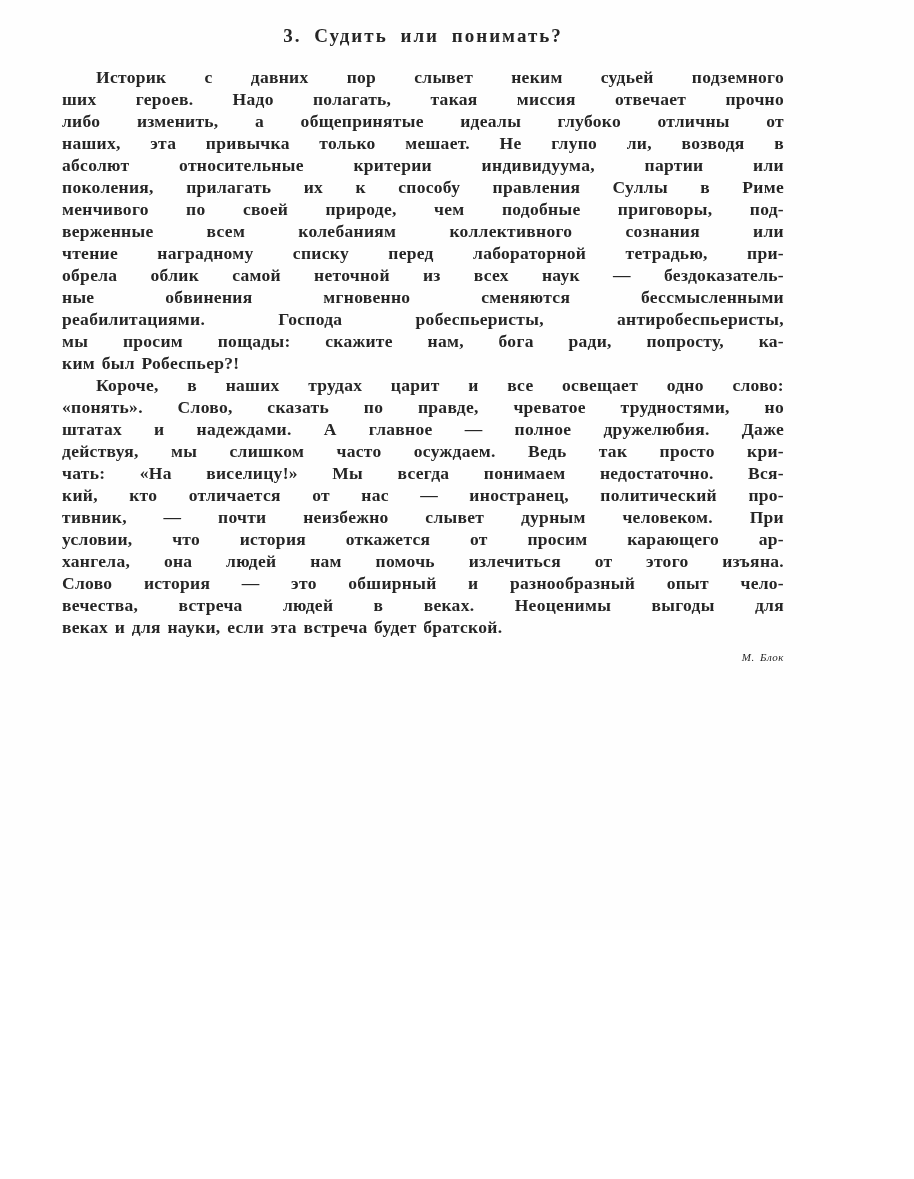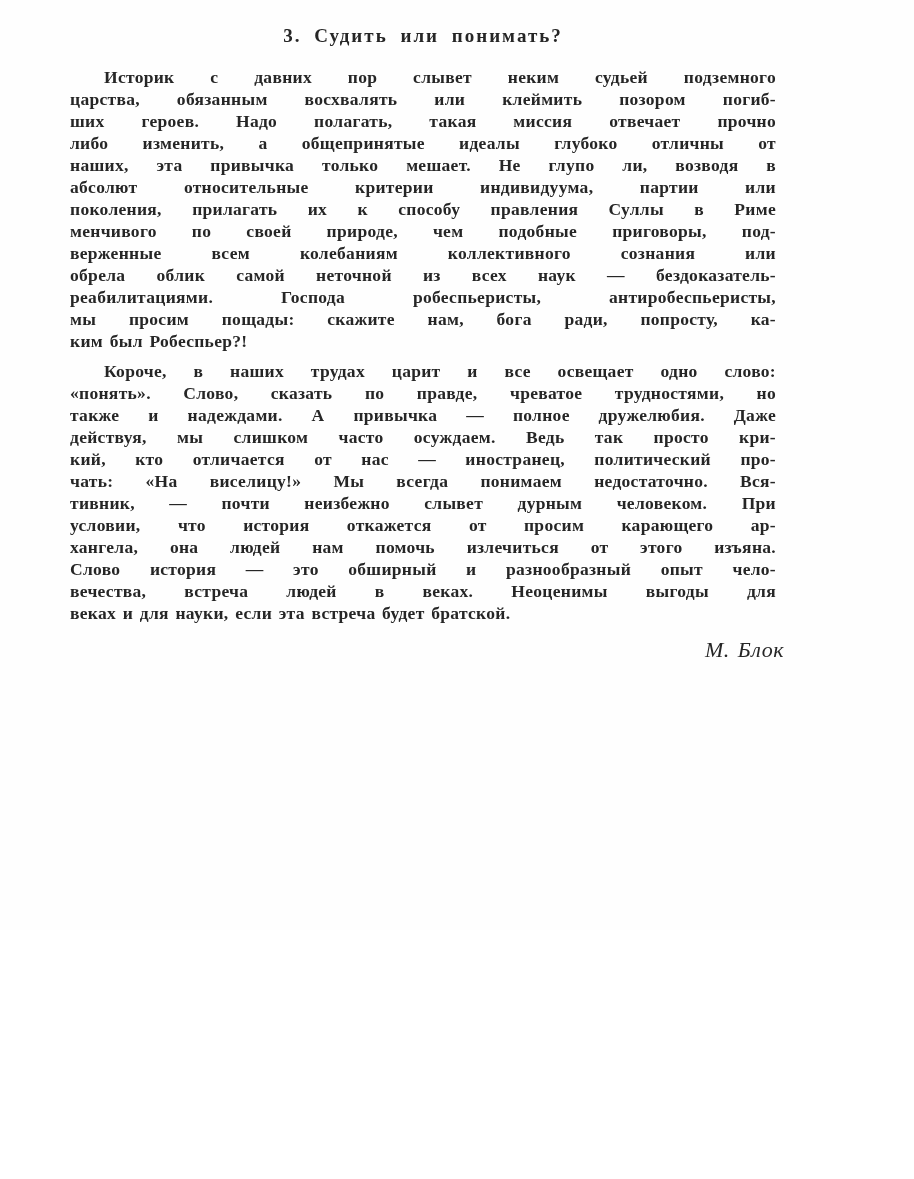--- a/index.html
+++ b/index.html
@@ -25,21 +25,21 @@
   .title {
     margin: 0 0 18px 0;
     text-align: center;
     font-size: 19px;
     font-weight: bold;
     letter-spacing: 2px;
     word-spacing: 6px;
     line-height: 24px;
   }
   .para {
-    margin: 8px;
+    margin: 0;
     font-size: 17.5px;
     font-weight: bold;
     letter-spacing: 0.3px;
     word-spacing: 2px;
   }
   .line {
     text-align: justify;
     text-align-last: justify;
     line-height: 22px;
     white-space: normal;
@@ -48,53 +48,54 @@
     text-indent: 34px;
   }
   .line.last {
     text-align-last: left;
   }
   .attribution {
     margin-top: 13px;
     text-align: right;
     font-style: italic;
     font-weight: normal;
-    font-size: 22px;
+    font-size: 11px;
     letter-spacing: 0.5px;
     word-spacing: 2px;
   }
 </style>
 </head>
 <body>
 
 <div class="page">
   <div class="text-block">
     <h1 class="title">3. Судить или понимать?</h1>
     <div class="para">
         <div class="line first">Историк с давних пор слывет неким судьей подземного</div>
-        <div class="line">царства, обязанным восхвалять или клеймить позором погиб-</div>
         <div class="line">ших героев. Надо полагать, такая миссия отвечает прочно</div>
         <div class="line">либо изменить, а общепринятые идеалы глубоко отличны от</div>
         <div class="line">наших, эта привычка только мешает. Не глупо ли, возводя в</div>
         <div class="line">абсолют относительные критерии индивидуума, партии или</div>
         <div class="line">поколения, прилагать их к способу правления Суллы в Риме</div>
         <div class="line">менчивого по своей природе, чем подобные приговоры, под-</div>
         <div class="line">верженные всем колебаниям коллективного сознания или</div>
+        <div class="line">чтение наградному списку перед лабораторной тетрадью, при-</div>
         <div class="line">обрела облик самой неточной из всех наук — бездоказатель-</div>
+        <div class="line">ные обвинения мгновенно сменяются бессмысленными</div>
         <div class="line">реабилитациями. Господа робеспьеристы, антиробеспьеристы,</div>
         <div class="line">мы просим пощады: скажите нам, бога ради, попросту, ка-</div>
         <div class="line last">ким был Робеспьер?!</div>
       </div>
     <div class="para">
         <div class="line first">Короче, в наших трудах царит и все освещает одно слово:</div>
         <div class="line">«понять». Слово, сказать по правде, чреватое трудностями, но</div>
-        <div class="line">также и надеждами. А привычка — полное дружелюбия. Даже</div>
+        <div class="line">штатах и надеждами. А главное — полное дружелюбия. Даже</div>
         <div class="line">действуя, мы слишком часто осуждаем. Ведь так просто кри-</div>
+        <div class="line">чать: «На виселицу!» Мы всегда понимаем недостаточно. Вся-</div>
         <div class="line">кий, кто отличается от нас — иностранец, политический про-</div>
-        <div class="line">чать: «На виселицу!» Мы всегда понимаем недостаточно. Вся-</div>
         <div class="line">тивник, — почти неизбежно слывет дурным человеком. При</div>
         <div class="line">условии, что история откажется от просим карающего ар-</div>
         <div class="line">хангела, она людей нам помочь излечиться от этого изъяна.</div>
         <div class="line">Слово история — это обширный и разнообразный опыт чело-</div>
         <div class="line">вечества, встреча людей в веках. Неоценимы выгоды для</div>
         <div class="line last">веках и для науки, если эта встреча будет братской.</div>
       </div>
     <div class="attribution">М. Блок</div>
   </div>
 </div>

